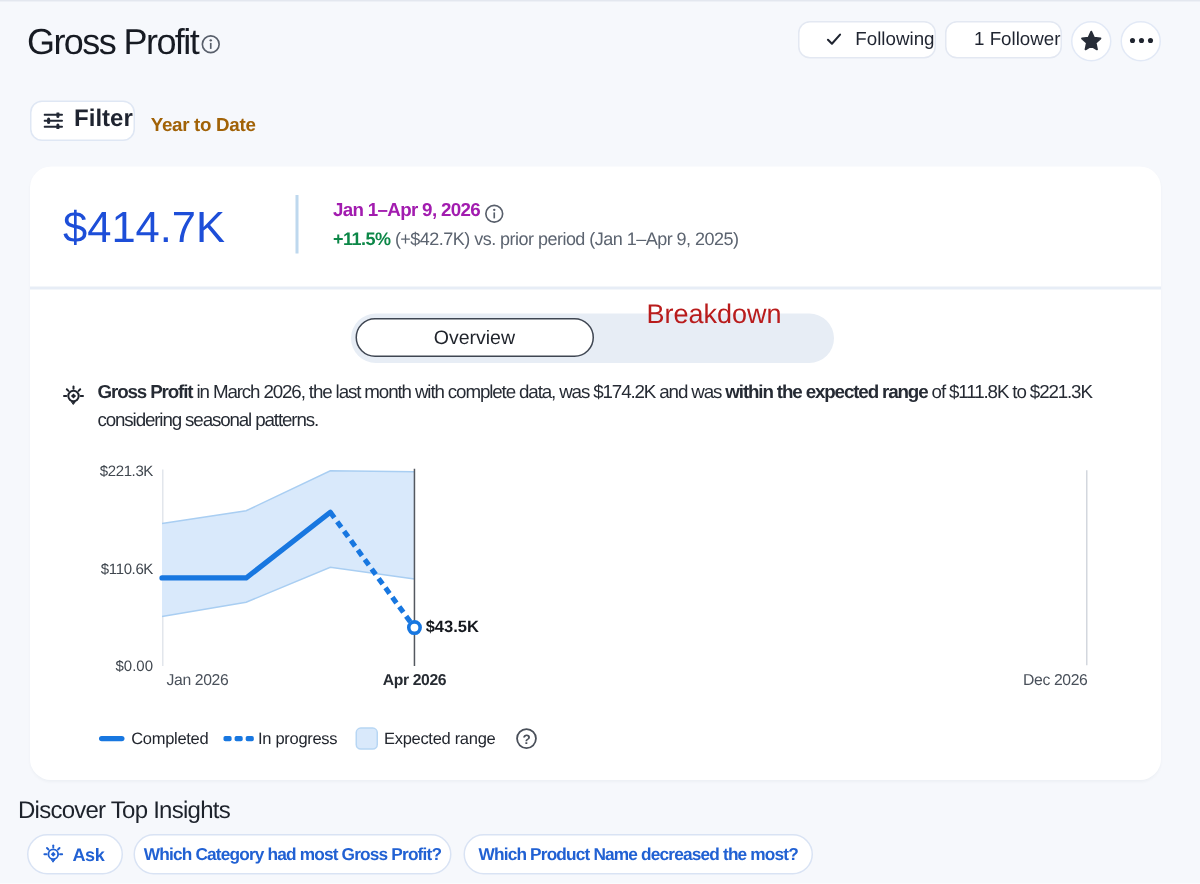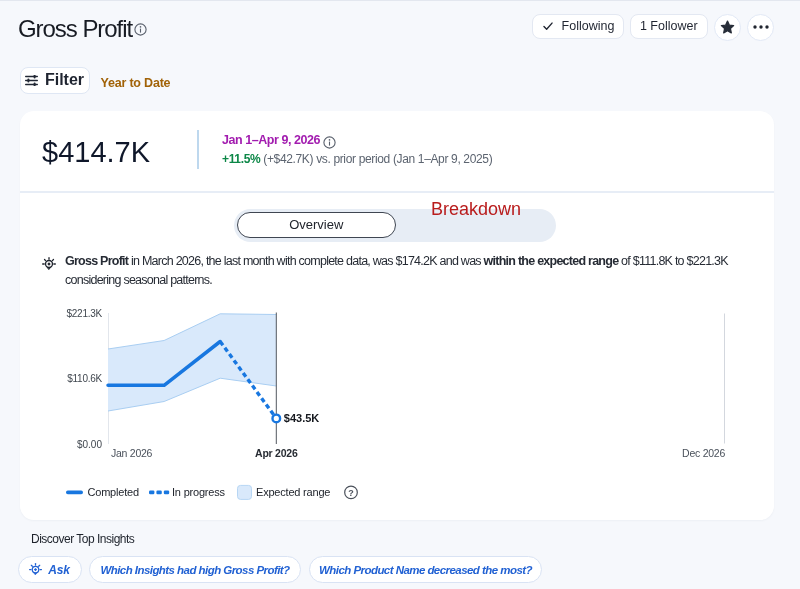--- a/index.html
+++ b/index.html
@@ -10,39 +10,39 @@
     position:relative;
     overflow:hidden;
     border-top:1px solid #e3e7ef;
   }
   .abs { position:absolute; }
   .btn {
     position:absolute;
     background:#fff;
     border:1px solid #e3e8f2;
     border-radius:8px;
-    display:flex; align-items:center; justify-content:center;
+    display:flex; align-items:center; justify-content:flex-end;
     font-size:13px; color:#1f2430; font-weight:bold;
   }
   .circlebtn {
     position:absolute;
     background:#fff;
     border:1px solid #e2e9f6;
     border-radius:50%;
     width:27px; height:27px;
     display:flex; align-items:center; justify-content:center;
   }
   .pill {
     position:absolute;
     background:#fff;
     border:1px solid #d9e3f4;
     border-radius:14px;
     height:27px;
     display:flex; align-items:center; justify-content:center;
-    color:#2161d3; font-weight:bold;font-style:italic;
+    color:#2161d3; font-weight:bold;
   }
 </style>
 </head>
 <body>
 
 <div class="abs" style="left:18px; top:13.5px; font-size:24px; font-weight:500; color:#171b23; letter-spacing:-1.05px;">Gross Profit</div>
 <svg class="abs" style="left:134px; top:22px;" width="13" height="13" viewBox="0 0 13 13">
   <circle cx="6.5" cy="6.5" r="5.6" fill="none" stroke="#585f6b" stroke-width="1.1"></circle>
   <circle cx="6.5" cy="3.9" r="0.8" fill="#585f6b"></circle>
   <rect x="5.95" y="5.6" width="1.1" height="4" fill="#585f6b"></rect>
@@ -80,21 +80,21 @@
       <line x1="3.4" y1="4.4" x2="3.4" y2="6.6"></line>
       <line x1="9.6" y1="8.4" x2="9.6" y2="10.6"></line>
     </g>
   </svg>
   Filter
 </div>
 <div class="abs" style="left:100.5px; top:74.5px; font-size:12.5px; font-weight:bold; color:#a16207; letter-spacing:-0.2px;">Year to Date</div>
 
 <div class="abs" style="left:19.5px; top:109.5px; width:754px; height:409px; background:#fff; border-radius:14px; box-shadow:0 1px 2px rgba(25,39,80,0.04);"></div>
 
-<div class="abs" style="left:42px; top:135px; font-size:29px; font-weight:400; color:#0f172a;">$414.7K</div>
+<div class="abs" style="left:42px; top:135px; font-size:29px; font-weight:400; color:#1d4ed8;">$414.7K</div>
 <div class="abs" style="left:197px; top:128.5px; width:2px; height:39px; background:#bed8ee;"></div>
 <div class="abs" style="left:222px; top:132px; font-size:12.5px; font-weight:bold; color:#a21caf; letter-spacing:-0.45px;">Jan 1–Apr 9, 2026</div>
 <svg class="abs" style="left:323px; top:134.5px;" width="13" height="13" viewBox="0 0 13 13">
   <circle cx="6.5" cy="6.5" r="5.6" fill="none" stroke="#585f6b" stroke-width="1.1"></circle>
   <circle cx="6.5" cy="3.9" r="0.8" fill="#585f6b"></circle>
   <rect x="5.95" y="5.6" width="1.1" height="4" fill="#585f6b"></rect>
 </svg>
 <div class="abs" style="left:222px; top:151px; font-size:12px; color:#5c6470; letter-spacing:-0.35px;"><span style="color:#0c8747; font-weight:bold;">+11.5%</span> (+$42.7K) vs. prior period (Jan 1–Apr 9, 2025)</div>
 
 <div class="abs" style="left:19.5px; top:190px; width:754px; height:1.5px; background:#e7edf6;"></div>
@@ -144,31 +144,31 @@
   <rect x="149" y="9.6" width="5.4" height="3.6" rx="1.2" fill="#1877e0"></rect>
   <rect x="156.4" y="9.6" width="5.4" height="3.6" rx="1.2" fill="#1877e0"></rect>
   <rect x="163.8" y="9.6" width="5.4" height="3.6" rx="1.2" fill="#1877e0"></rect>
   <text x="172" y="15.3" font-size="11" fill="#22262e" letter-spacing="-0.2">In progress</text>
   <rect x="237.5" y="4.4" width="14" height="14" rx="3" fill="#d9e9fb" stroke="#b7d6f4" stroke-width="1"></rect>
   <text x="256" y="15.3" font-size="11" fill="#22262e" letter-spacing="-0.2">Expected range</text>
   <circle cx="351" cy="11.4" r="6.3" fill="none" stroke="#4a505a" stroke-width="1.2"></circle>
   <text x="351" y="15" font-size="9" fill="#4a505a" text-anchor="middle" font-weight="bold">?</text>
 </svg>
 
-<div class="abs" style="left:31px; top:531px; font-size:12px; font-weight:500; color:#1d222b; letter-spacing:-0.5px;">Discover Top Insights</div>
+<div class="abs" style="left:12px; top:531px; font-size:16px; font-weight:500; color:#1d222b; letter-spacing:-0.5px;">Discover Top Insights</div>
 
 <div class="pill" style="left:18px; top:555px; width:64px;">
   <svg width="15" height="15" viewBox="0 0 24 24" style="margin-right:5px; margin-left:-2px;">
     <g stroke="#2161d3" fill="none" stroke-width="2" stroke-linecap="round">
       <circle cx="12" cy="12" r="5.2"></circle>
       <line x1="12" y1="2.5" x2="12" y2="4.8"></line>
       <line x1="5.3" y1="5.3" x2="6.9" y2="6.9"></line>
       <line x1="18.7" y1="5.3" x2="17.1" y2="6.9"></line>
       <line x1="2.5" y1="12" x2="4.8" y2="12"></line>
       <line x1="19.2" y1="12" x2="21.5" y2="12"></line>
       <path d="M10.2 17.7 L13.8 17.7 L12 20.2 Z" fill="#2161d3" stroke-width="1"></path>
     </g>
     <path d="M12 9.4 L14.6 12 L12 14.6 L9.4 12 Z" fill="#2161d3"></path>
   </svg>
   <span style="font-size:12px; letter-spacing:-0.2px;">Ask</span>
 </div>
-<div class="pill" style="left:89px; top:555px; width:212px; font-size:11.5px; letter-spacing:-0.55px; white-space:nowrap;">Which Insights had high Gross Profit?</div>
+<div class="pill" style="left:89px; top:555px; width:212px; font-size:11.5px; letter-spacing:-0.55px; white-space:nowrap;">Which Category had most Gross Profit?</div>
 <div class="pill" style="left:309px; top:555px; width:233px; font-size:11.5px; letter-spacing:-0.55px; white-space:nowrap;">Which Product Name decreased the most?</div>
 
 </body></html>

